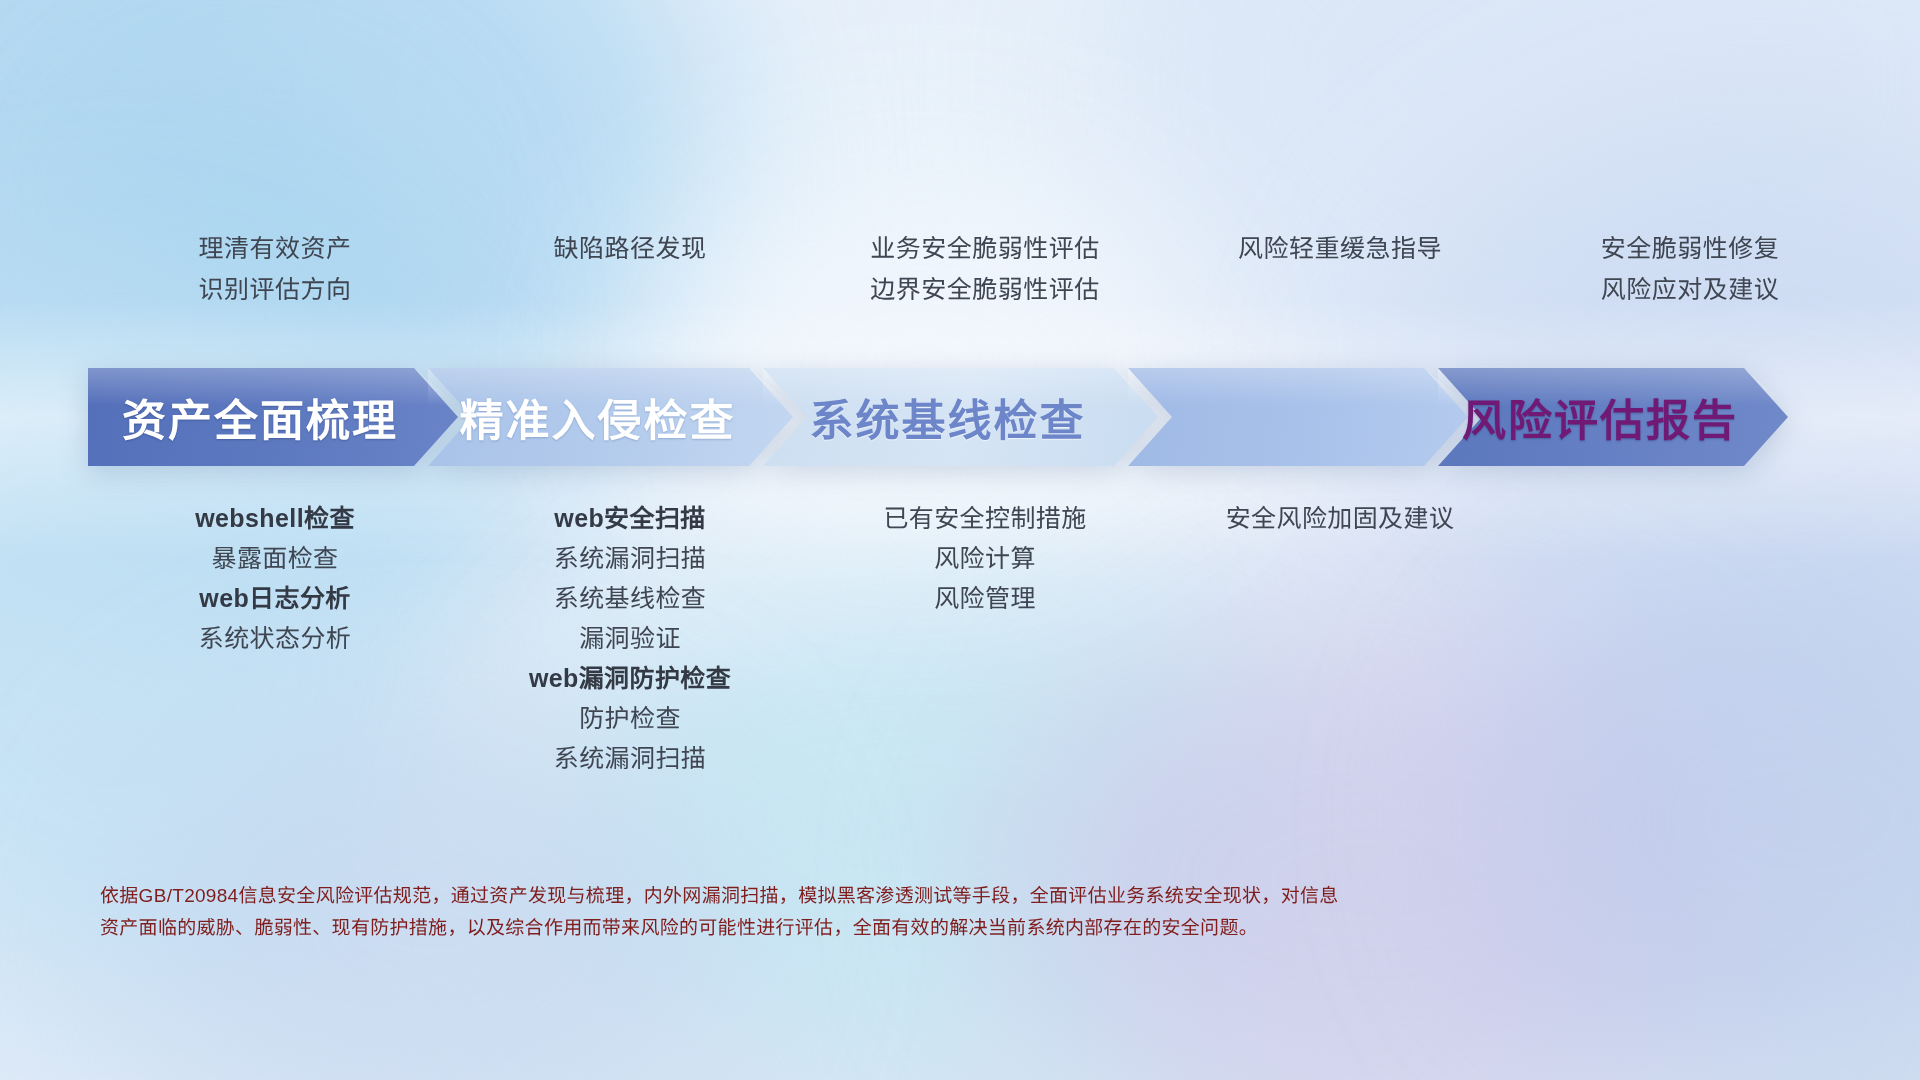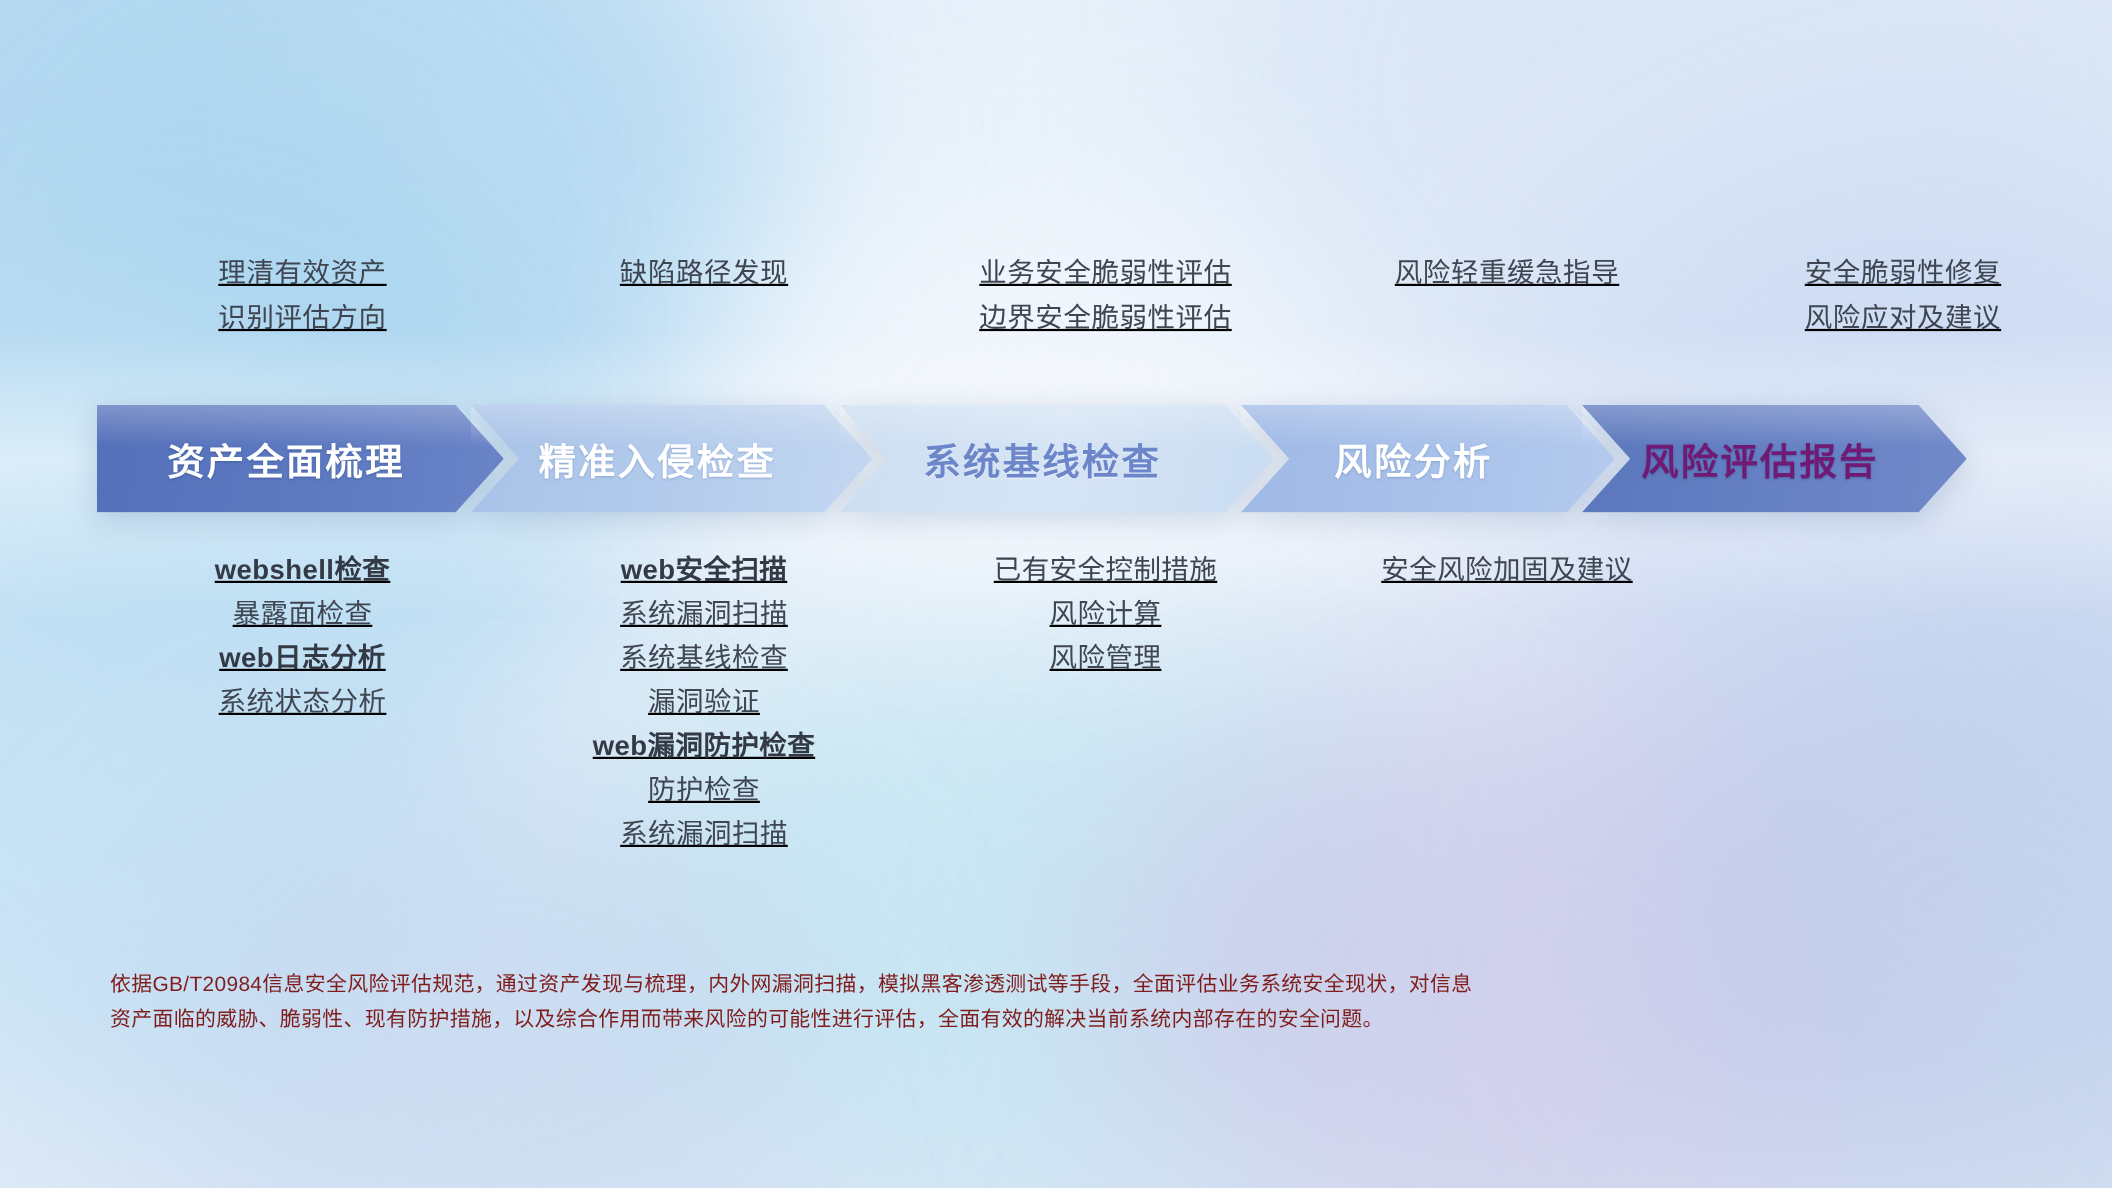--- a/index.html
+++ b/index.html
@@ -35,22 +35,21 @@
     background:linear-gradient(180deg,rgba(255,255,255,0) 0%,rgba(255,255,255,.45) 45%,rgba(255,255,255,0) 100%);
   }
 
   
   #content{position:relative;z-index:2;width:1920px;height:1080px;}
 
   .col-grid{
     position:absolute;left:90px;right:72px;
     display:grid;
     grid-template-columns:370px 340px 370px 340px 360px;
-    column-gap:10px;
-    text-decoration:underline;
+    column-gap:0;
   }
 
   
   #top-labels{top:228px;}
   #top-labels .cell{text-align:center;}
   .top-line{
     font-size:25px;color:#3f4652;line-height:1.62;
     letter-spacing:.5px;white-space:nowrap;
   }
 
@@ -70,21 +69,21 @@
   .chev:last-child{margin-right:0;}
   .chev .body{
     position:absolute;inset:0;
     clip-path:polygon(0 0, calc(100% - 44px) 0, 100% 50%, calc(100% - 44px) 100%, 0 100%);
   }
   .chev.notch .body{
     clip-path:polygon(0 0, calc(100% - 44px) 0, 100% 50%, calc(100% - 44px) 100%, 0 100%, 44px 50%);
   }
   .chev .label{
     position:relative;z-index:3;
-    font-size:34px;font-weight:bold;letter-spacing:2px;
+    font-size:44px;font-weight:bold;letter-spacing:2px;
     white-space:nowrap;
     padding-right:26px;
   }
 
   .c1{width:370px;}
   .c1 .body{background:linear-gradient(100deg,#5470ba 0%,#5d79c0 55%,#6a84c8 100%);}
   .c1 .label{color:#ffffff;text-shadow:0 1px 2px rgba(30,50,100,.35);}
 
   .c2{width:365px;}
   .c2 .body{background:linear-gradient(100deg,#a8c2e8 0%,#b3cbec 50%,#c3d7f1 100%);}
@@ -180,21 +179,20 @@
       <div class="label">精准入侵检查</div>
     </div>
     <div class="chev c3 notch">
       <div class="body"></div>
       <div class="gloss"></div>
       <div class="label">系统基线检查</div>
     </div>
     <div class="chev c4 notch">
       <div class="body"></div>
       <div class="gloss"></div>
-      <div class="label">风险分析</div>
     </div>
     <div class="chev c5 notch">
       <div class="body"></div>
       <div class="gloss"></div>
       <div class="label">风险评估报告</div>
     </div>
   </div>
 
   <div class="col-grid" id="bottom-lists">
     <div class="cell">

